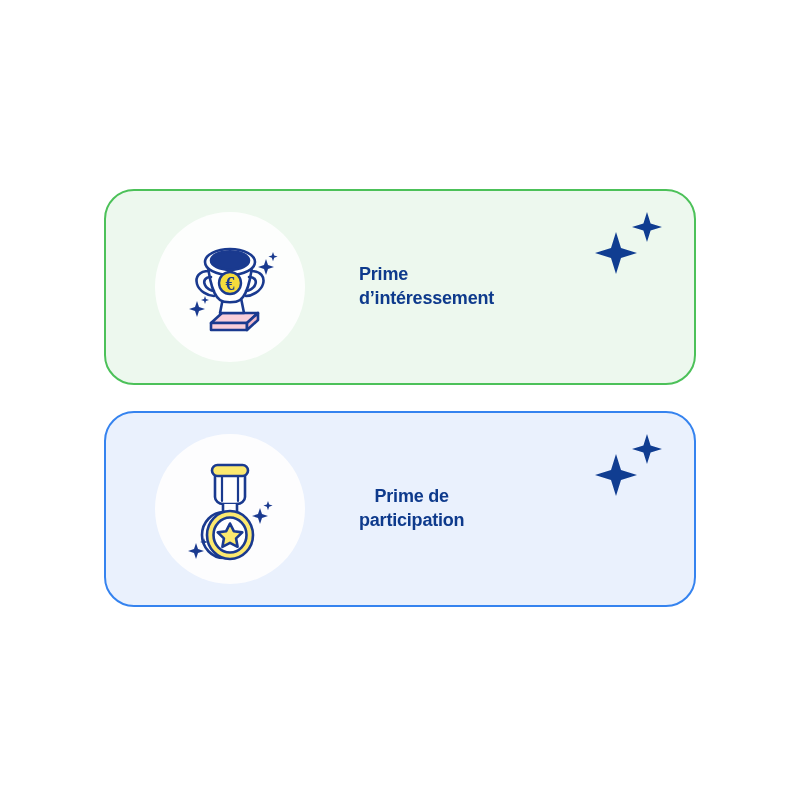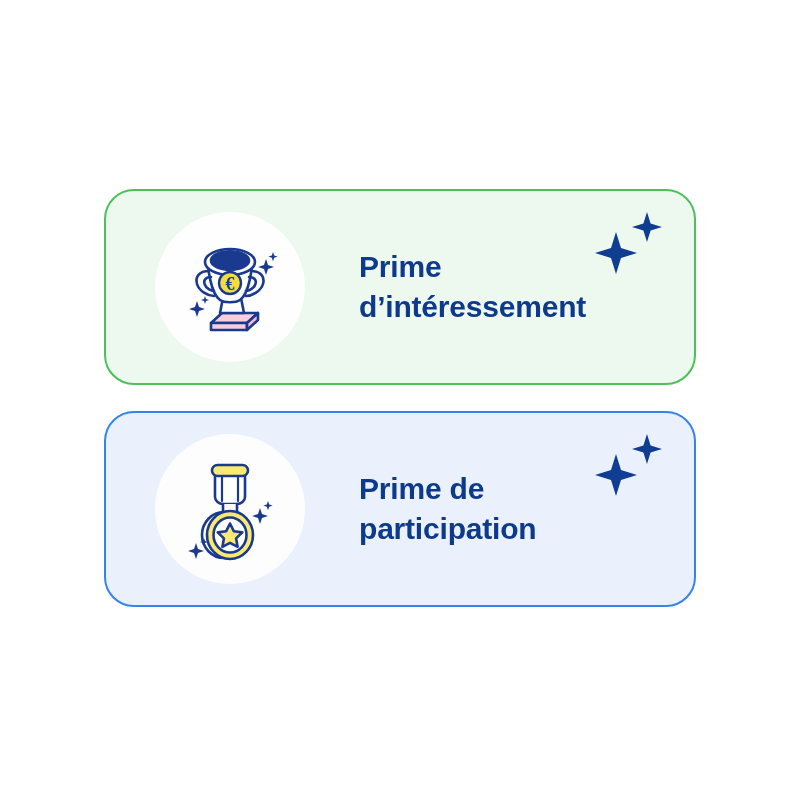--- a/index.html
+++ b/index.html
@@ -40,20 +40,21 @@
   }
   .card-green {
     top: 189px;
     background: #EDF8EE;
     border-color: #4CC159;
   }
   .card-blue {
     top: 411px;
     background: #EAF1FD;
     border-color: #3583EF;
+    text-align: center;
   }
 
   
   .icon-disc {
     position: relative;
     flex: 0 0 auto;
     margin-left: 49px;
     width: 150px;
     height: 150px;
     border-radius: 50%;
@@ -66,21 +67,21 @@
     background: #FDFDFE;
   }
   .icon-disc svg {
     display: block;
   }
 
   
   .card-title {
     margin-left: 54px;
     color: #0E3A8C;
-    font-size: 30px;
+    font-size: 18px;
     font-weight: bold;
     line-height: 1.33;
     letter-spacing: -0.2px;
     white-space: pre-line;
     max-width: 330px;
   }
 
   
   .sparkle-cluster {
     position: absolute;

